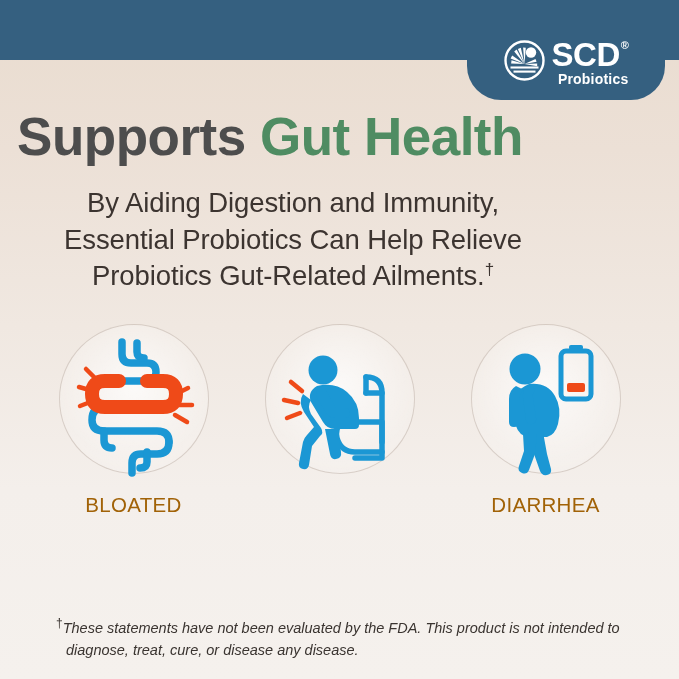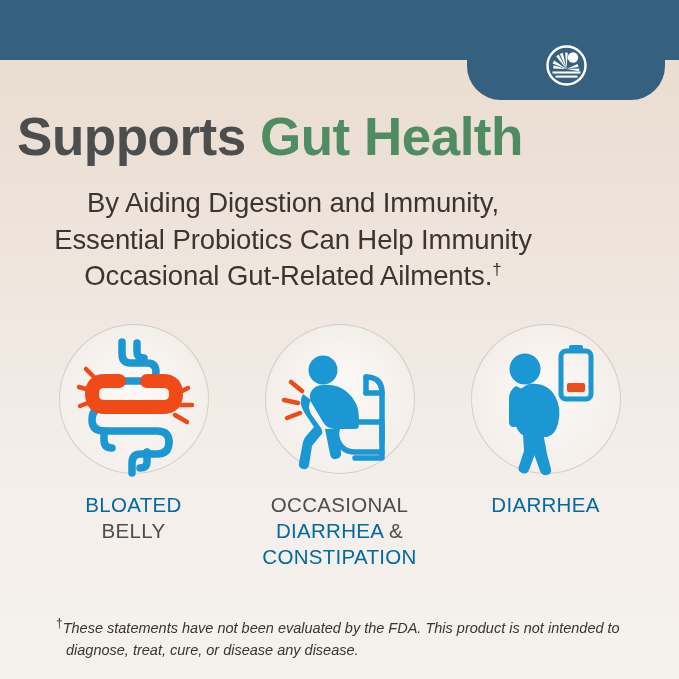--- a/index.html
+++ b/index.html
@@ -79,21 +79,21 @@
   }
   .icon-stage svg{ position:relative; z-index:2; }
 
   
   .cap{
     margin-top:12px; text-align:center;
     font-size:20.5px; font-weight:400; line-height:1.28;
     letter-spacing:0.3px;
     font-family:"Liberation Sans", sans-serif;
   }
-  .cap .red{ color:#0369a1; }
+  .cap .red{ color:#a16207; }
   .cap .gray{ color:#4d4d4d; }
 
   
   .footer{
     position:absolute; top:614px; left:56px; width:590px;
     color:#3a3430;
     font-size:14.5px; font-style:italic; line-height:1.55;
     font-family:"Liberation Sans", sans-serif;
   }
   .footer .dag{ font-style:normal; font-size:12px; vertical-align:super; }
@@ -116,32 +116,39 @@
           <path d="M20.5 24 L10.2 11.6 L12.6 9.4 Z"></path>
           <path d="M20.5 24 L13.9 8.9 L16.8 7.8 Z"></path>
           <path d="M20.5 24 L19.1 7.5 L21.8 7.8 Z"></path>
           <path d="M20.5 24 L31.5 19.0 L32.6 21.8 Z"></path>
           <path d="M20.5 24 L33.2 23.5 L33.2 26.3 Z"></path>
         </g>
         <path d="M6.5 27.5 H34.5" stroke="#ffffff" stroke-width="2.1" fill="none"></path>
         <path d="M9.5 31.6 H31.5" stroke="#ffffff" stroke-width="2.1" fill="none"></path>
       </svg>
     </span>
+    <span class="logo-text">
+      <span class="logo-scd">
+        <span>SCD</span>
+        <span class="logo-reg">®</span>
+      </span>
+      <span class="logo-sub">Probiotics</span>
+    </span>
   </div>
 </div>
 
 <div class="headline">
   <span class="hl-dark">Supports </span><span class="hl-green">Gut Health</span>
 </div>
 
 <div class="subhead">
   <div>By Aiding Digestion and Immunity,</div>
-  <div>Essential Probiotics Can Help Immunity</div>
+  <div>Essential Probiotics Can Help Relieve</div>
   <div>
-    <span>Occasional Gut-Related Ailments.</span><span class="dag">†</span>
+    <span>Probiotics Gut-Related Ailments.</span><span class="dag">†</span>
   </div>
 </div>
 
 <div class="icon-row">
 
   <div class="icon-col">
     <div class="icon-stage">
       <div class="icon-disc"></div>
       <svg width="150" height="150" viewBox="0 0 150 150">
         <g fill="none" stroke="#ef4a18" stroke-width="4.5" stroke-linecap="round">
@@ -163,21 +170,20 @@
           <path d="M88 122 L88 132 Q88 138 81 138"></path>
         </g>
 
         <g fill="none" stroke="#ef4a18" stroke-width="14" stroke-linecap="round" stroke-linejoin="round">
           <path d="M60 51 L46 51 Q33 51 33 64 Q33 77 46 77 L104 77 Q117 77 117 64 Q117 51 104 51 L88 51"></path>
         </g>
       </svg>
     </div>
     <div class="cap">
       <div class="red">BLOATED</div>
-      <div class="gray">BELLY</div>
     </div>
   </div>
 
   <div class="icon-col">
     <div class="icon-stage">
       <div class="icon-disc"></div>
       <svg width="150" height="150" viewBox="0 0 150 150">
         <g fill="none" stroke="#ef4a18" stroke-width="4.5" stroke-linecap="round">
           <line x1="26" y1="52" x2="37" y2="61"></line>
           <line x1="19" y1="70" x2="33" y2="73"></line>
@@ -194,27 +200,20 @@
 
         <g fill="#1b97d4">
           <circle cx="58" cy="40" r="14.5"></circle>
           <path d="M52 56 Q70 52 82 62 Q94 72 94 88 L94 95 Q94 99 90 99 L70 99 Q62 99 58 92 L46 72 Q42 62 52 56 Z"></path>
           <path d="M46 70 Q42 76 46 84 L56 98 Q59 103 55 106 L47 116 L44 135 Q43 140 38 139 Q33 138 34 133 L38 112 Q39 108 42 105 L49 97 L39 82 Q33 72 38 64 Z"></path>
           <path d="M55 57 Q49 62 52 68 L62 84 Q65 88 70 88 L80 88 Q85 88 85 83 Q85 78 80 78 L71 78 L62 62 Q60 56 55 57 Z"></path>
           <path d="M60 99 L73 99 L76 122 Q77 128 71 129 Q66 130 65 124 Z"></path>
         </g>
       </svg>
     </div>
-    <div class="cap">
-      <div class="gray">OCCASIONAL</div>
-      <div>
-        <span class="red">DIARRHEA</span><span class="gray"> &amp;</span>
-      </div>
-      <div class="red">CONSTIPATION</div>
-    </div>
   </div>
 
   <div class="icon-col">
     <div class="icon-stage">
       <div class="icon-disc"></div>
       <svg width="150" height="150" viewBox="0 0 150 150">
 
         <g>
           <rect x="98" y="15" width="14" height="5" rx="2" fill="#1b97d4"></rect>
           <rect x="90" y="21" width="30" height="48" rx="5" fill="none" stroke="#1b97d4" stroke-width="5"></rect>

